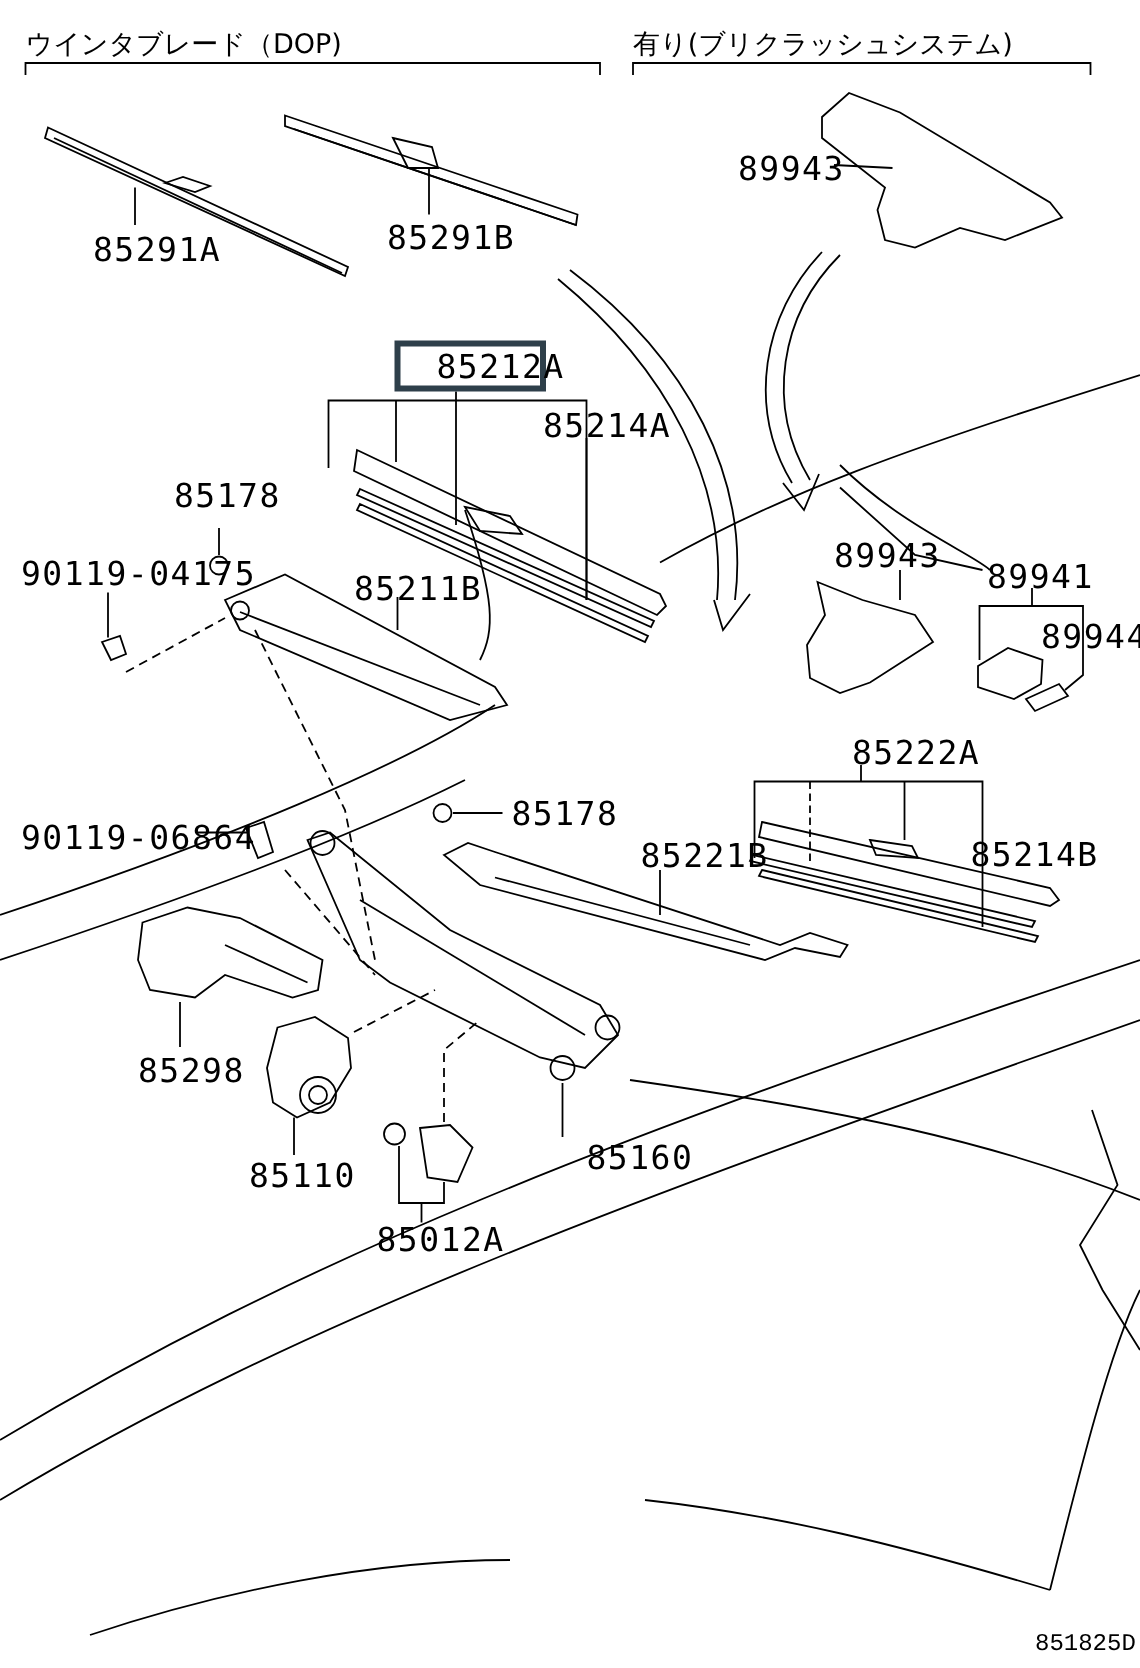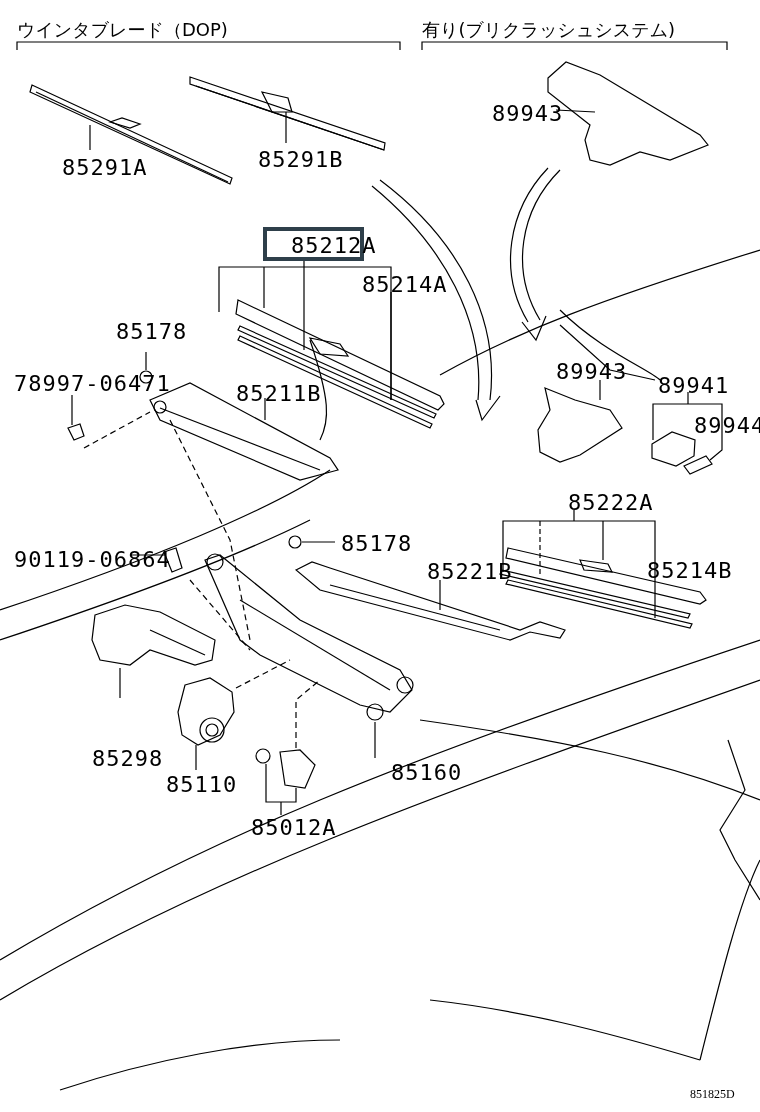--- a/index.html
+++ b/index.html
@@ -2,21 +2,21 @@
 <html><head>
 <meta charset="utf-8">
 <style>
   html, body { margin: 0; padding: 0; background: #ffffff; }
   body { width: 760px; height: 1112px; position: relative; overflow: hidden;
          font-family: "DejaVu Sans Mono", monospace; color: #000; }
   svg.art { position: absolute; left: 0; top: 0; }
   .lbl { position: absolute; font-family: "DejaVu Sans Mono", "Liberation Mono", monospace;
          font-weight: normal; font-size: 22px; letter-spacing: 1px; line-height: 1; white-space: nowrap; }
   .hdr { position: absolute; font-family: "DejaVu Sans", sans-serif; font-size: 18px; line-height: 1; white-space: nowrap; }
-  .code { position: absolute; font-family: Liberation Serif, serif; font-size: 12px; line-height: 1; }
+  .code { position: absolute; font-family: Liberation Mono, monospace; font-size: 16px; line-height: 1; }
   .hl { position: absolute; border: 4px solid #2e3f4a; background: #fff; }
 </style>
 </head>
 <body>
 
 <svg class="art" width="760" height="1112" viewBox="0 0 760 1112">
   <g fill="none" stroke="#000" stroke-width="1.2">
 
     <path d="M17 50 V42 H400 V50"></path>
     <path d="M422 50 V42 H727 V50"></path>
@@ -156,28 +156,28 @@
 <div class="hdr" style="left:422px;top:21px;">有り(ブリクラッシュシステム)</div>
 
 <div class="hl" style="left: 263px; top: 227px; width: 93px; height: 26px; border-color: rgb(46, 63, 74);"></div>
 
 <div class="lbl" style="left:62px;top:157px;">85291A</div>
 <div class="lbl" style="left:258px;top:149px;">85291B</div>
 <div class="lbl" style="left:492px;top:103px;">89943</div>
 <div class="lbl" style="left:275px;top:235px;margin-left:16px;">85212A</div>
 <div class="lbl" style="left:362px;top:274px;">85214A</div>
 <div class="lbl" style="left:116px;top:321px;">85178</div>
-<div class="lbl" style="left:14px;top:373px;">78997-06471</div>
+<div class="lbl" style="left:14px;top:373px;">90119-04175</div>
 <div class="lbl" style="left:236px;top:383px;">85211B</div>
 <div class="lbl" style="left:556px;top:361px;">89943</div>
 <div class="lbl" style="left:658px;top:375px;">89941</div>
 <div class="lbl" style="left:694px;top:415px;">89944</div>
 <div class="lbl" style="left:568px;top:492px;">85222A</div>
 <div class="lbl" style="left:647px;top:532px;margin-top:28px;">85214B</div>
 <div class="lbl" style="left:14px;top:549px;">90119-06864</div>
 <div class="lbl" style="left:341px;top:533px;">85178</div>
 <div class="lbl" style="left:427px;top:561px;">85221B</div>
-<div class="lbl" style="left:92px;top:704px;margin-top:44px;">85298</div>
+<div class="lbl" style="left:92px;top:704px;">85298</div>
 <div class="lbl" style="left:166px;top:774px;">85110</div>
 <div class="lbl" style="left:347px;top:762px;margin-left:44px;">85160</div>
 <div class="lbl" style="left:251px;top:817px;">85012A</div>
 
 <div class="code" style="left:690px;top:1088px;">851825D</div>
 
 </body></html>

